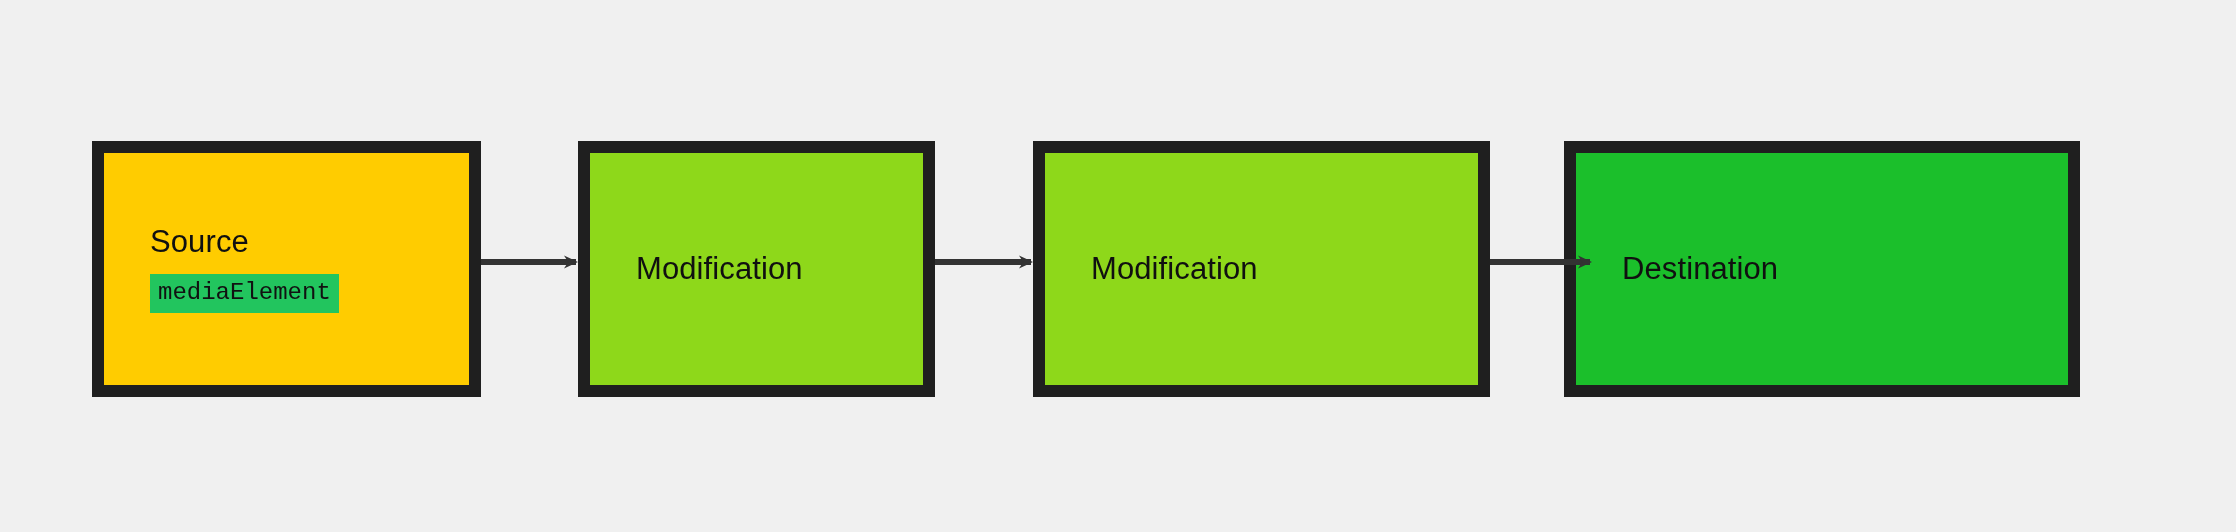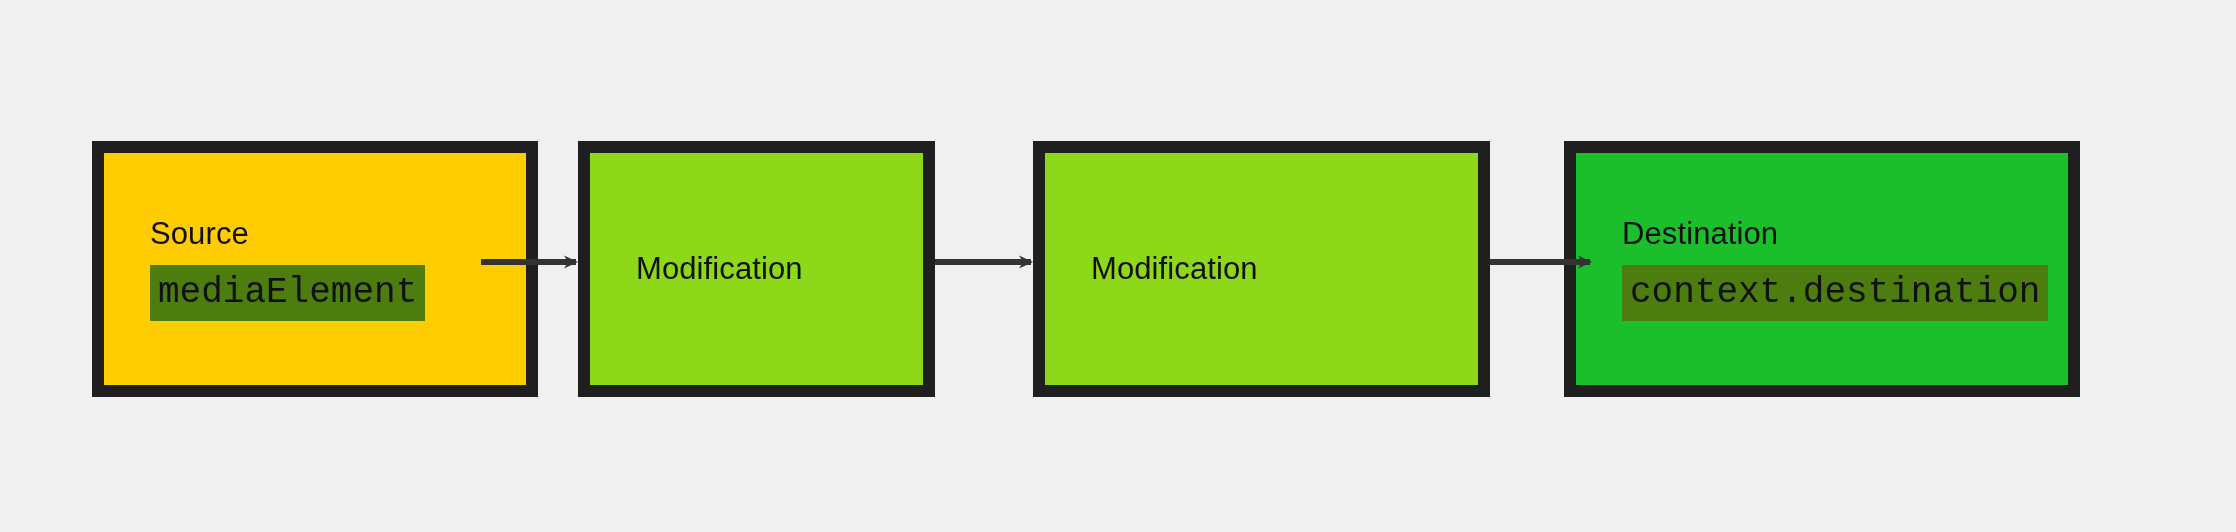--- a/index.html
+++ b/index.html
@@ -36,59 +36,58 @@
     font-family: "Liberation Sans", sans-serif;
     font-size: 31px;
     line-height: 1.1;
     color: #101010;
     letter-spacing: 0.1px;
     white-space: nowrap;
   }
 
   .node-code {
     margin-top: 14px;
-    background: #4d7c0f;
+    background: #22c55e;
     color: #111111;
     font-family: "Liberation Mono", monospace;
-    font-size: 36px;
+    font-size: 24px;
     line-height: 1.42;
     padding: 2px 8px 3px 8px;
     white-space: nowrap;
   }
 
   .edge-layer {
     position: absolute;
     left: 0;
     top: 0;
     width: 2236px;
     height: 532px;
     pointer-events: none;
   }
 </style>
 </head>
 <body>
 
 <div id="diagram">
 
-  <div class="flow-node" style="left: 92px; top: 141px; width: 446px; height: 256px; background: rgb(255, 204, 0); border-color: rgb(31, 31, 31);">
+  <div class="flow-node" style="left: 92px; top: 141px; width: 389px; height: 256px; background: rgb(255, 204, 0); border-color: rgb(31, 31, 31);">
     <div class="node-title">Source</div>
     <div class="node-code">mediaElement</div>
   </div>
 
   <div class="flow-node" style="left: 578px; top: 141px; width: 357px; height: 256px; background: rgb(142, 216, 26); border-color: rgb(31, 31, 31);">
     <div class="node-title">Modification</div>
   </div>
 
   <div class="flow-node" style="left: 1033px; top: 141px; width: 457px; height: 256px; background: rgb(142, 216, 26); border-color: rgb(31, 31, 31);">
     <div class="node-title">Modification</div>
   </div>
 
   <div class="flow-node" style="left: 1564px; top: 141px; width: 516px; height: 256px; background: rgb(27, 191, 43); border-color: rgb(31, 31, 31);">
     <div class="node-title">Destination</div>
-    <div class="node-code">context.destination</div>
   </div>
 
   <svg class="edge-layer" viewBox="0 0 2236 532" width="2236" height="532" xmlns="http://www.w3.org/2000/svg">
     <defs>
       <marker id="barbed" markerWidth="16" markerHeight="14" refX="13" refY="7" orient="auto" markerUnits="userSpaceOnUse">
         <path d="M 1 0.6 L 15 7 L 1 13.4 L 5.2 7 Z" fill="#333333"></path>
       </marker>
     </defs>
     <g id="edges-group">
         <line x1="481" y1="262" x2="576" y2="262" stroke="#333333" stroke-width="6" marker-end="url(#barbed)"></line>

